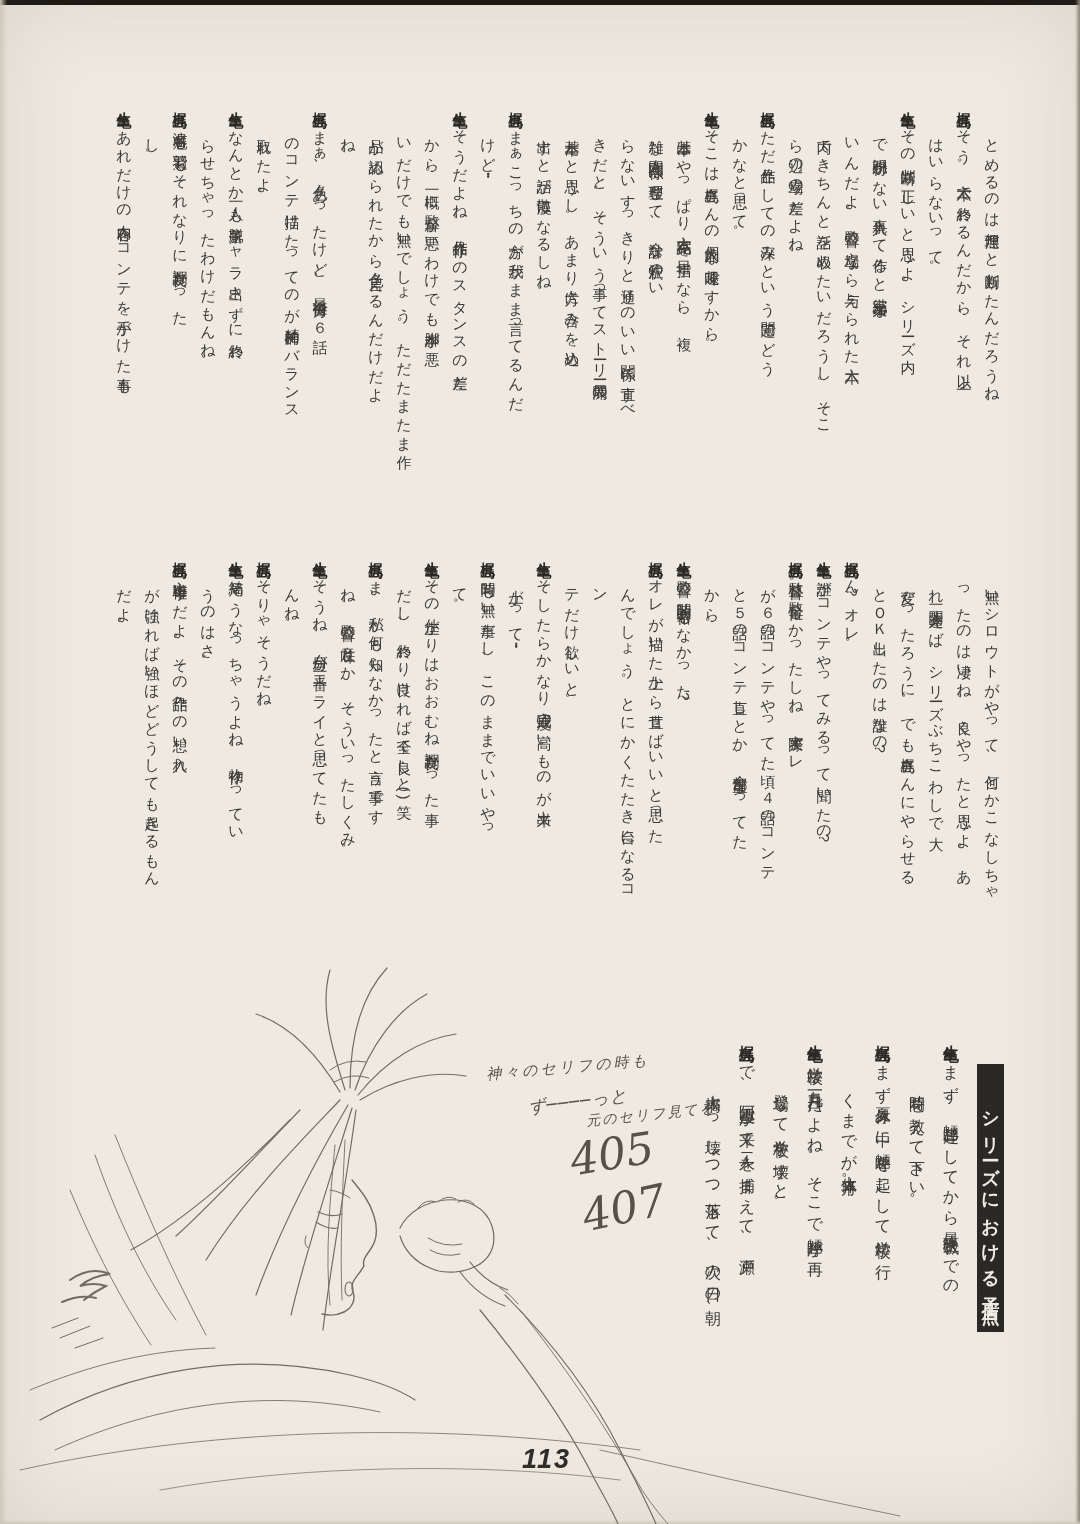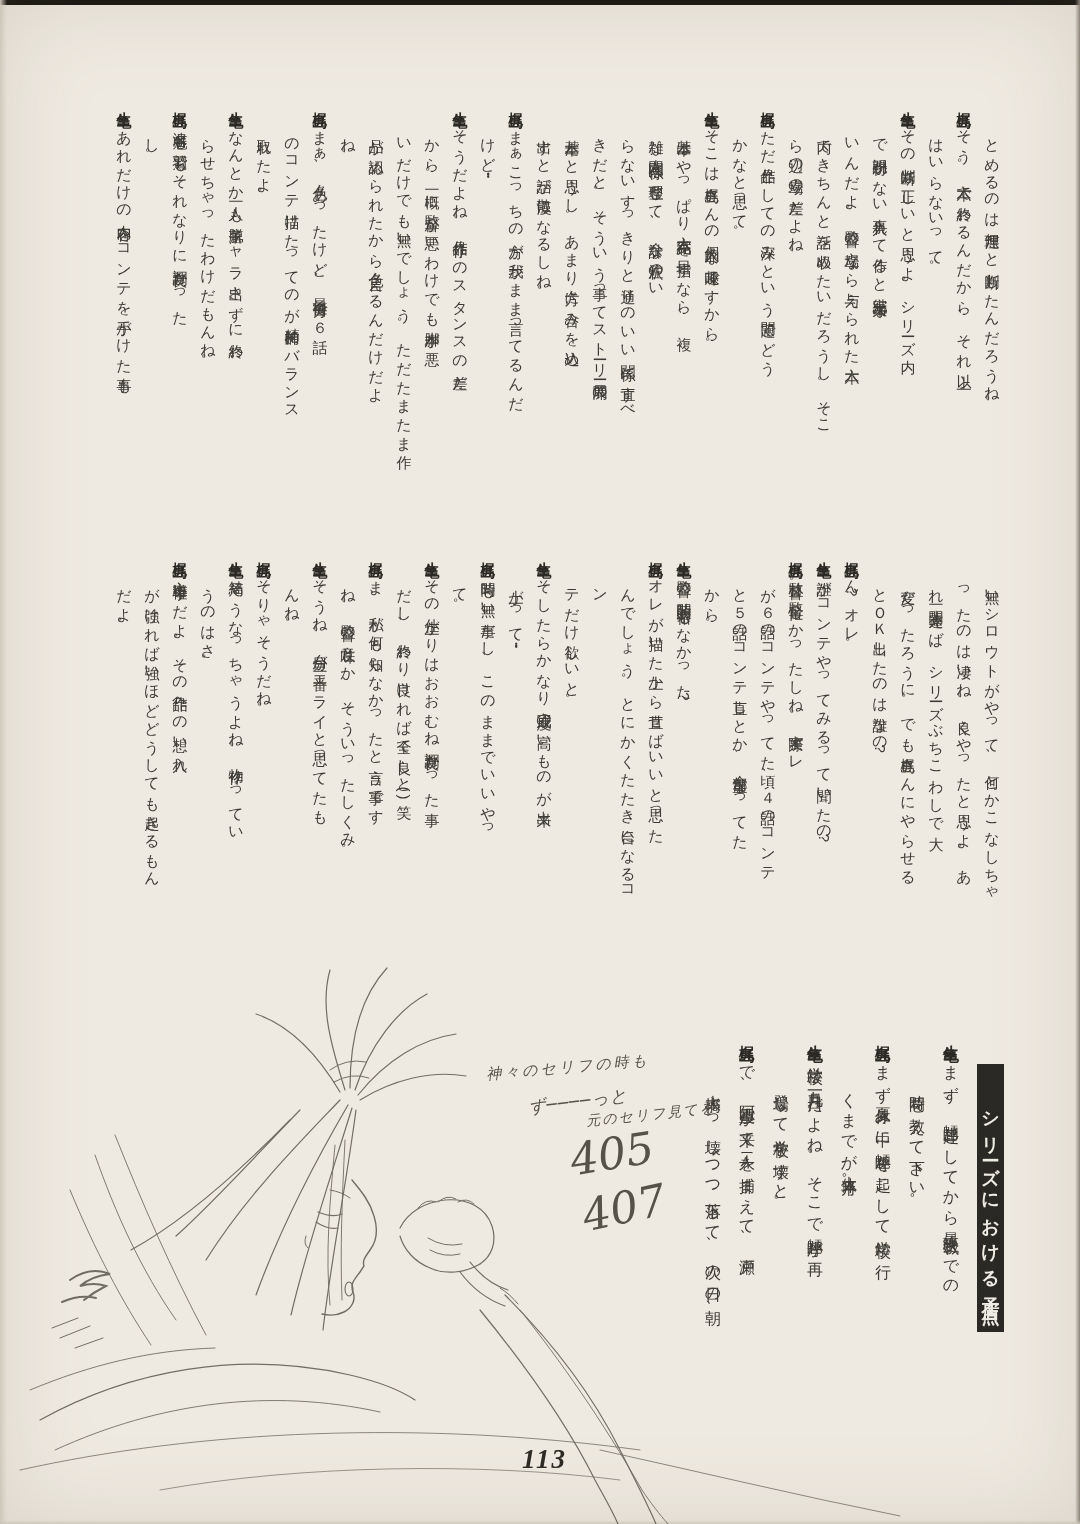--- a/index.html
+++ b/index.html
@@ -53,21 +53,21 @@
   .hand{position:absolute;color:#56524a;font-style:italic;
     font-family:"DejaVu Serif","Liberation Serif",serif;}
   #hand-note1{left:486px;top:1058px;font-size:15px;letter-spacing:3px;transform:rotate(-5deg);}
   #hand-note2{left:528px;top:1090px;font-size:17px;letter-spacing:1px;transform:rotate(-7deg);}
   #hand-note3{left:586px;top:1106px;font-size:14px;letter-spacing:2px;transform:rotate(-6deg);}
   #hand-num1{left:570px;top:1128px;font-size:44px;transform:rotate(-9deg);font-weight:400;}
   #hand-num2{left:582px;top:1182px;font-size:44px;transform:rotate(-12deg);}
 
   .page-number{
     position:absolute;left:522px;top:1444px;
-    font-family:Liberation Serif, serif;
+    font-family:Liberation Sans, sans-serif;
     font-style:italic;font-weight:700;font-size:27px;color:#2e2c28;
     letter-spacing:2px;
     text-align:right;
   }
 
   #sketch{position:absolute;left:0;top:950px;}
   #sketch path,#sketch ellipse{fill:none;stroke:#5c5850;stroke-linecap:round;}
 </style>
 </head>
 <body>

